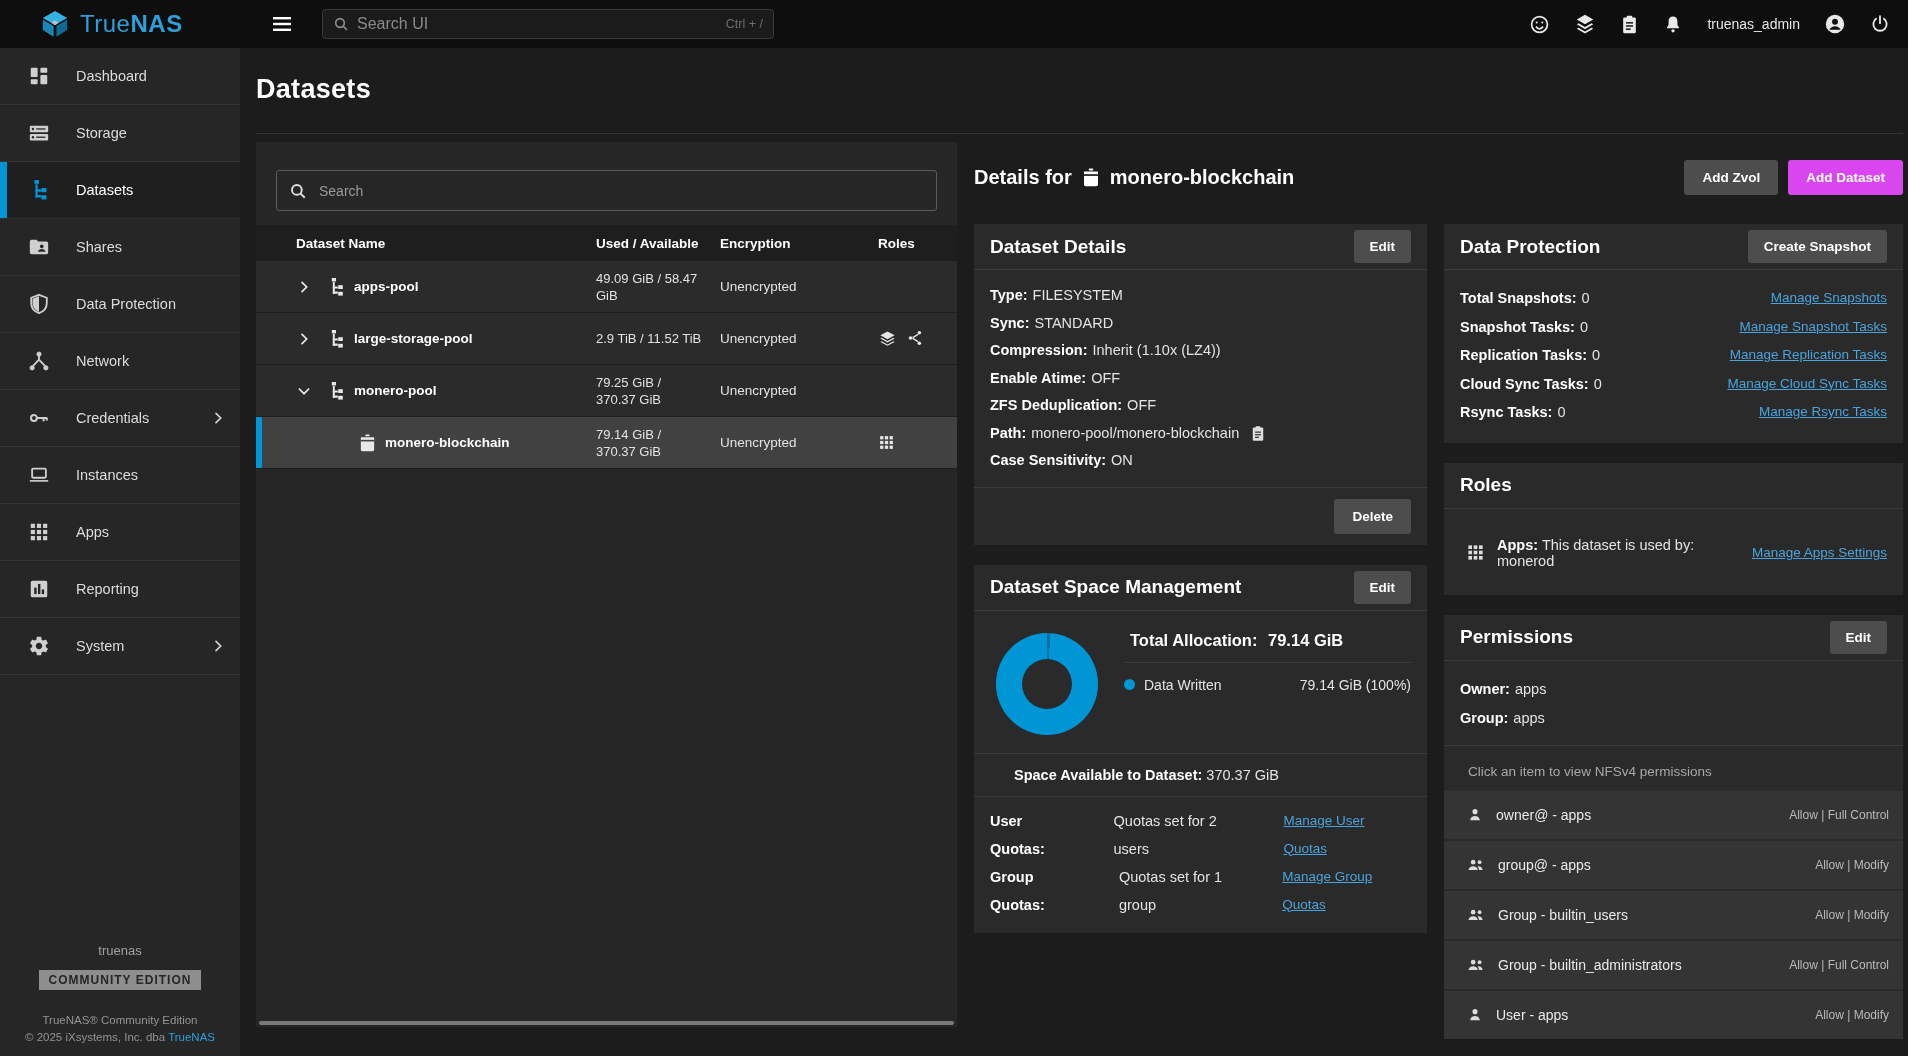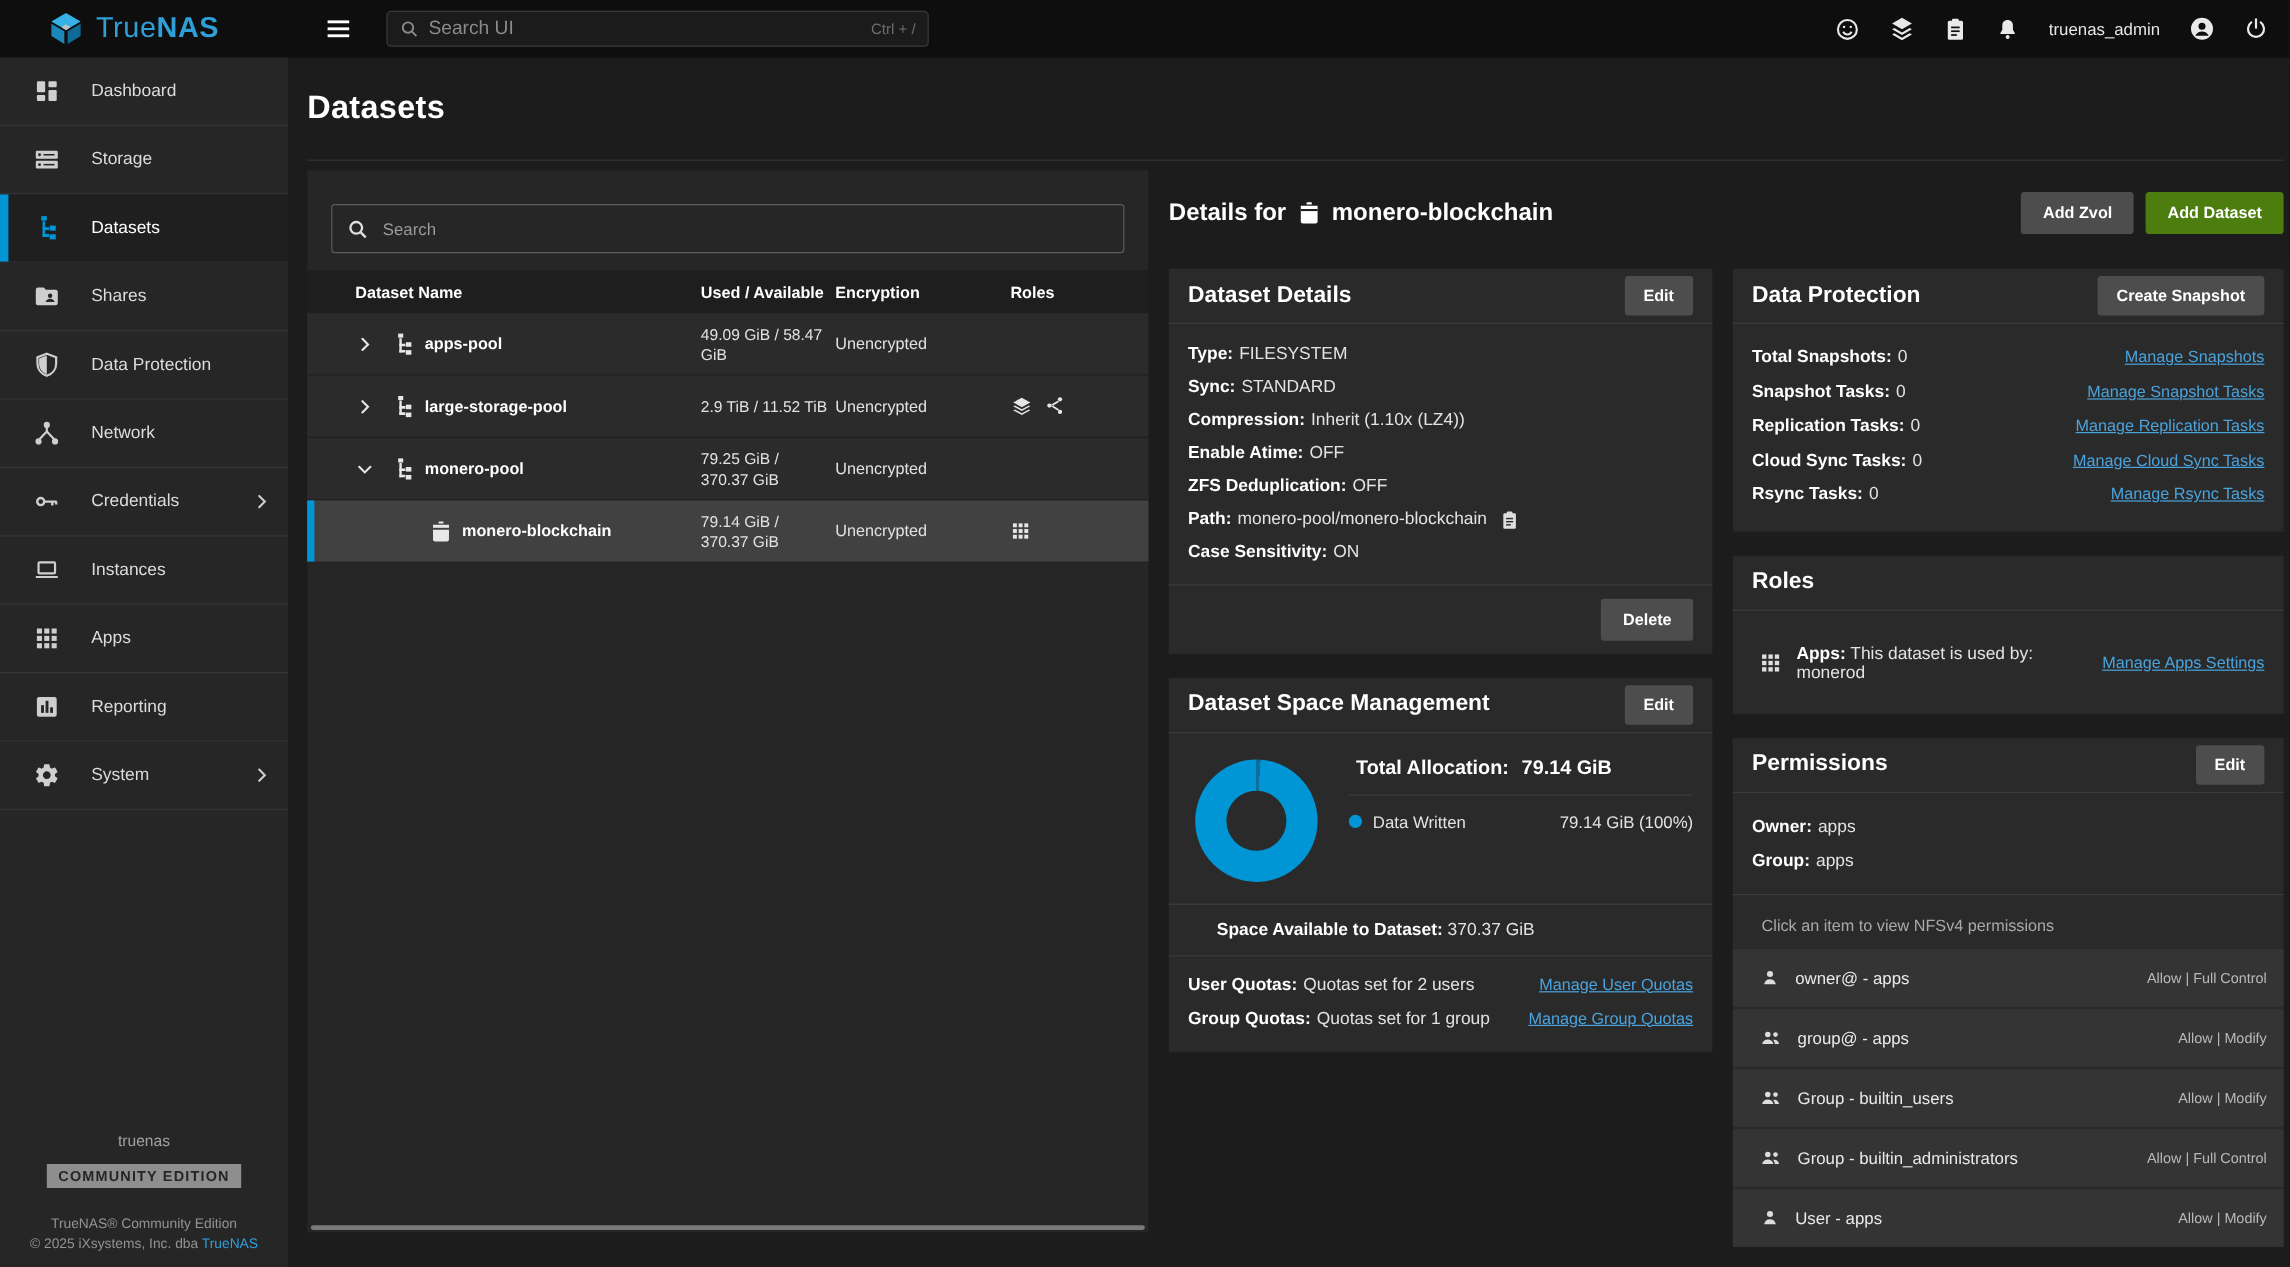--- a/index.html
+++ b/index.html
@@ -50,21 +50,21 @@
   .title-divider { border:none; border-top:1px solid #323232; margin-top:28px; }
   .content { display:flex; margin-top:8px; height:885px; }
 
   
   .table-panel { width:701px; background:#262626; flex-shrink:0; position:relative; height:100%; }
   .tbl-search { margin:28px 20px 0 20px; height:41px; border:1px solid #5c5c5c; border-radius:3px;
                 display:flex; align-items:center; padding:0 12px; }
   .tbl-search input { flex:1; background:transparent; border:none; outline:none; color:#d8d8d8;
                       font-size:14px; margin-left:12px; font-family:inherit; }
   .tbl-search input::placeholder { color:#9a9a9a; }
-  .tgrid { display:grid; grid-template-columns:288px 112px 146px 1fr; align-items:center; padding-left:40px; }
+  .tgrid { display:grid; grid-template-columns:288px 112px 146px 1fr; align-items:center; padding-left:40px;gap:12px; }
   .tbl-header { height:36px; margin-top:14px; background:#1e1e1e; font-size:13.5px; font-weight:700; color:#fff; }
   .trow { height:52px; background:#2b2b2b; border-bottom:1px solid #1f1f1f; cursor:pointer; position:relative; }
   .trow.selected { background:#414141; }
   .trow.selected::before { content:""; position:absolute; left:0; top:0; bottom:0; width:6px; background:#0095d5; }
   .cell-name { display:flex; align-items:center; gap:8px; }
   .exp-icon { width:22px; color:#e8e8e8; flex-shrink:0; }
   .exp-spacer { width:22px; flex-shrink:0; }
   .tree-ic { color:#e8e8e8; flex-shrink:0; }
   .ds-name { font-size:13.5px; font-weight:700; color:#fff; }
   .cell-used { font-size:13px; color:#e2e2e2; line-height:17px; }
@@ -74,21 +74,21 @@
   .hscrollbar { position:absolute; bottom:2px; left:3px; right:3px; height:4px; background:#7a7a7a; border-radius:2px; }
 
   
   .details { flex:1; margin-left:17px; }
   .details-header { display:flex; align-items:center; margin-top:15px; height:40px; }
   .details-title { display:flex; align-items:center; gap:9px; font-size:20px; font-weight:700; color:#fff; }
   .hdr-btns { margin-left:auto; display:flex; gap:10px; }
   .btn { border:none; border-radius:3px; font-family:inherit; font-weight:700; font-size:13.5px;
          color:#fff; padding:10px 18px; cursor:pointer; }
   .btn-gray { background:#4d4d4d; }
-  .btn-blue { background:#4d7c0f; }
+  .btn-blue { background:#d946ef; }
   .cards { display:flex; gap:17px; margin-top:27px; align-items:flex-start; height:100%; }
   .col-left { width:453px; flex-shrink:0; }
   .col-right { flex:1; }
   .card { background:#2a2a2a; margin-bottom:20px; }
   .card-head { height:46px; display:flex; align-items:center; padding:0 16px;
                border-bottom:1px solid #3c3c3c; }
   .card-title { font-size:19px; font-weight:700; color:#fff; }
   .card-head .btn { margin-left:auto; padding:9px 16px; }
   .card-body { padding:12px 16px; }
 
@@ -106,21 +106,21 @@
   .alloc-row { font-size:16.5px; font-weight:700; color:#fff; padding-bottom:12px;
                border-bottom:1px solid #3c3c3c; }
   .alloc-row span { margin-left:6px; }
   .legend-row { display:flex; align-items:center; margin-top:14px; font-size:14px; color:#e3e3e3; }
   .legend-dot { width:11px; height:11px; border-radius:50%; background:#0095d5; margin-right:9px; }
   .legend-val { margin-left:auto; }
   .sec-divider { border:none; border-top:1px solid #3c3c3c; }
   .avail-row { padding:13px 16px; font-size:14.5px; color:#e3e3e3;margin-left:24px; }
   .avail-row b { color:#fff; }
   .quota-sec { border-top:1px solid #3c3c3c; padding:10px 16px 14px 16px; }
-  .quota-row { display:flex; align-items:flex-start; font-size:14.5px; line-height:28px; color:#e3e3e3; }
+  .quota-row { display:flex; align-items:flex-start; font-size:14.5px; line-height:28px; color:#e3e3e3;gap:28px; }
   .quota-row b { color:#fff; margin-right:5px; }
   a.link { color:#4aa3dc; font-size:13.5px; text-decoration:underline; }
   .quota-row a { margin-left:auto; }
 
   
   .dp-row { display:flex; align-items:center; font-size:14.5px; line-height:28.5px; color:#e3e3e3; }
   .dp-row b { color:#fff; margin-right:5px; }
   .dp-row a { margin-left:auto; }
 
   

